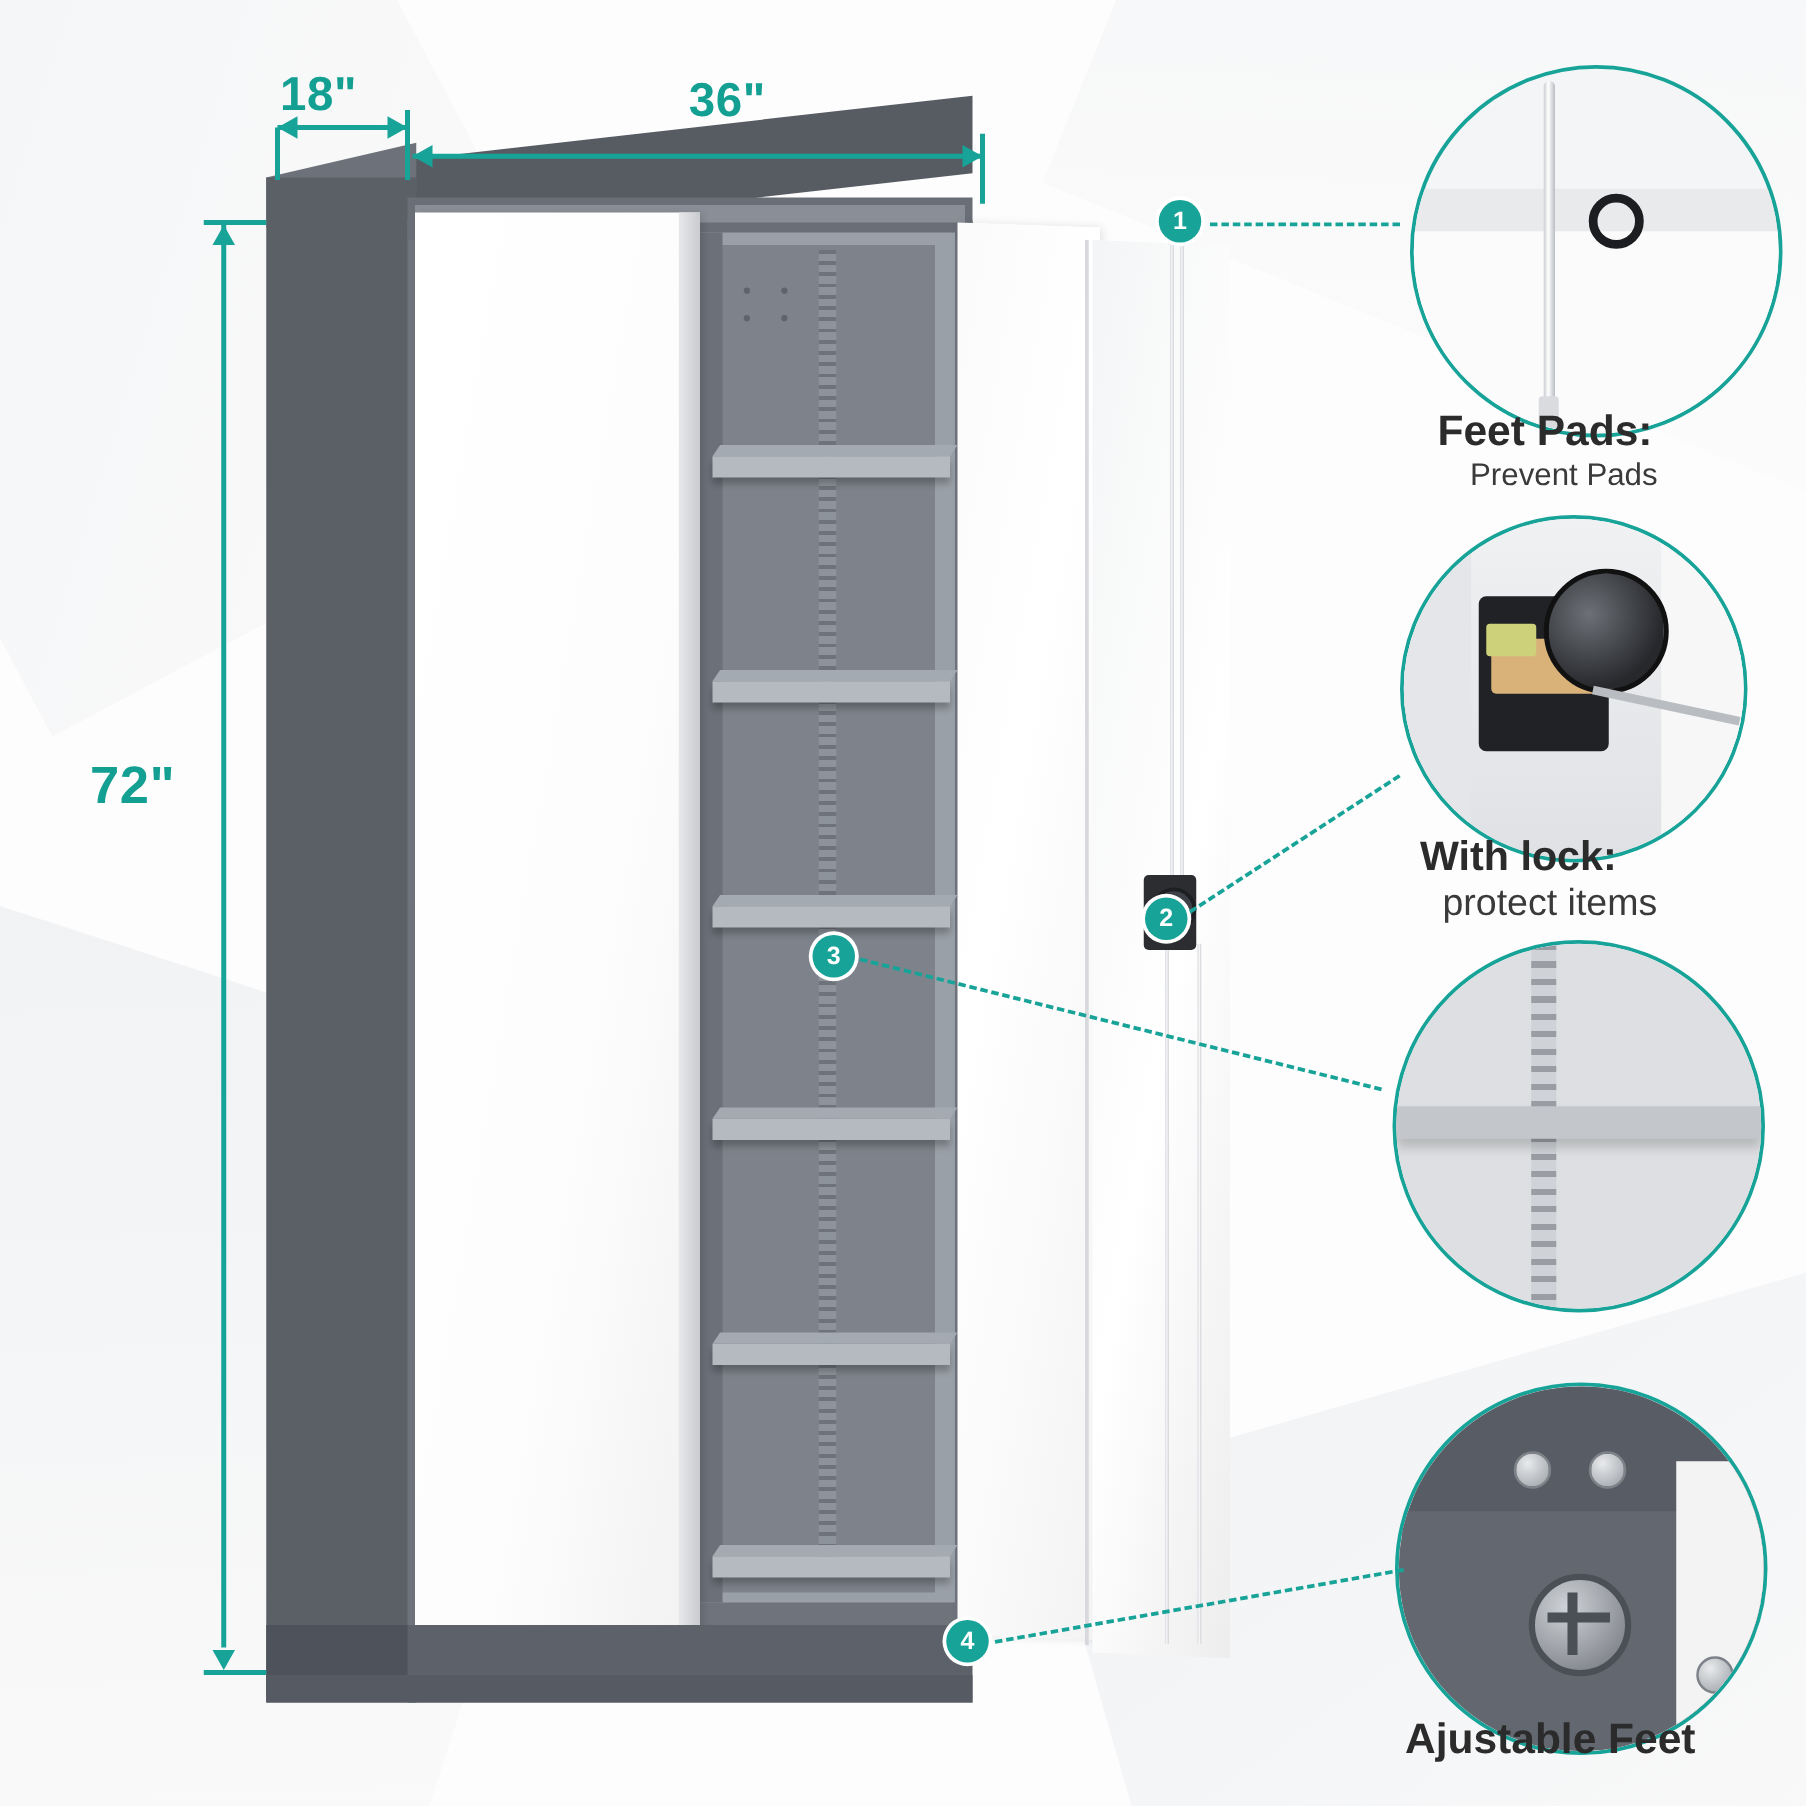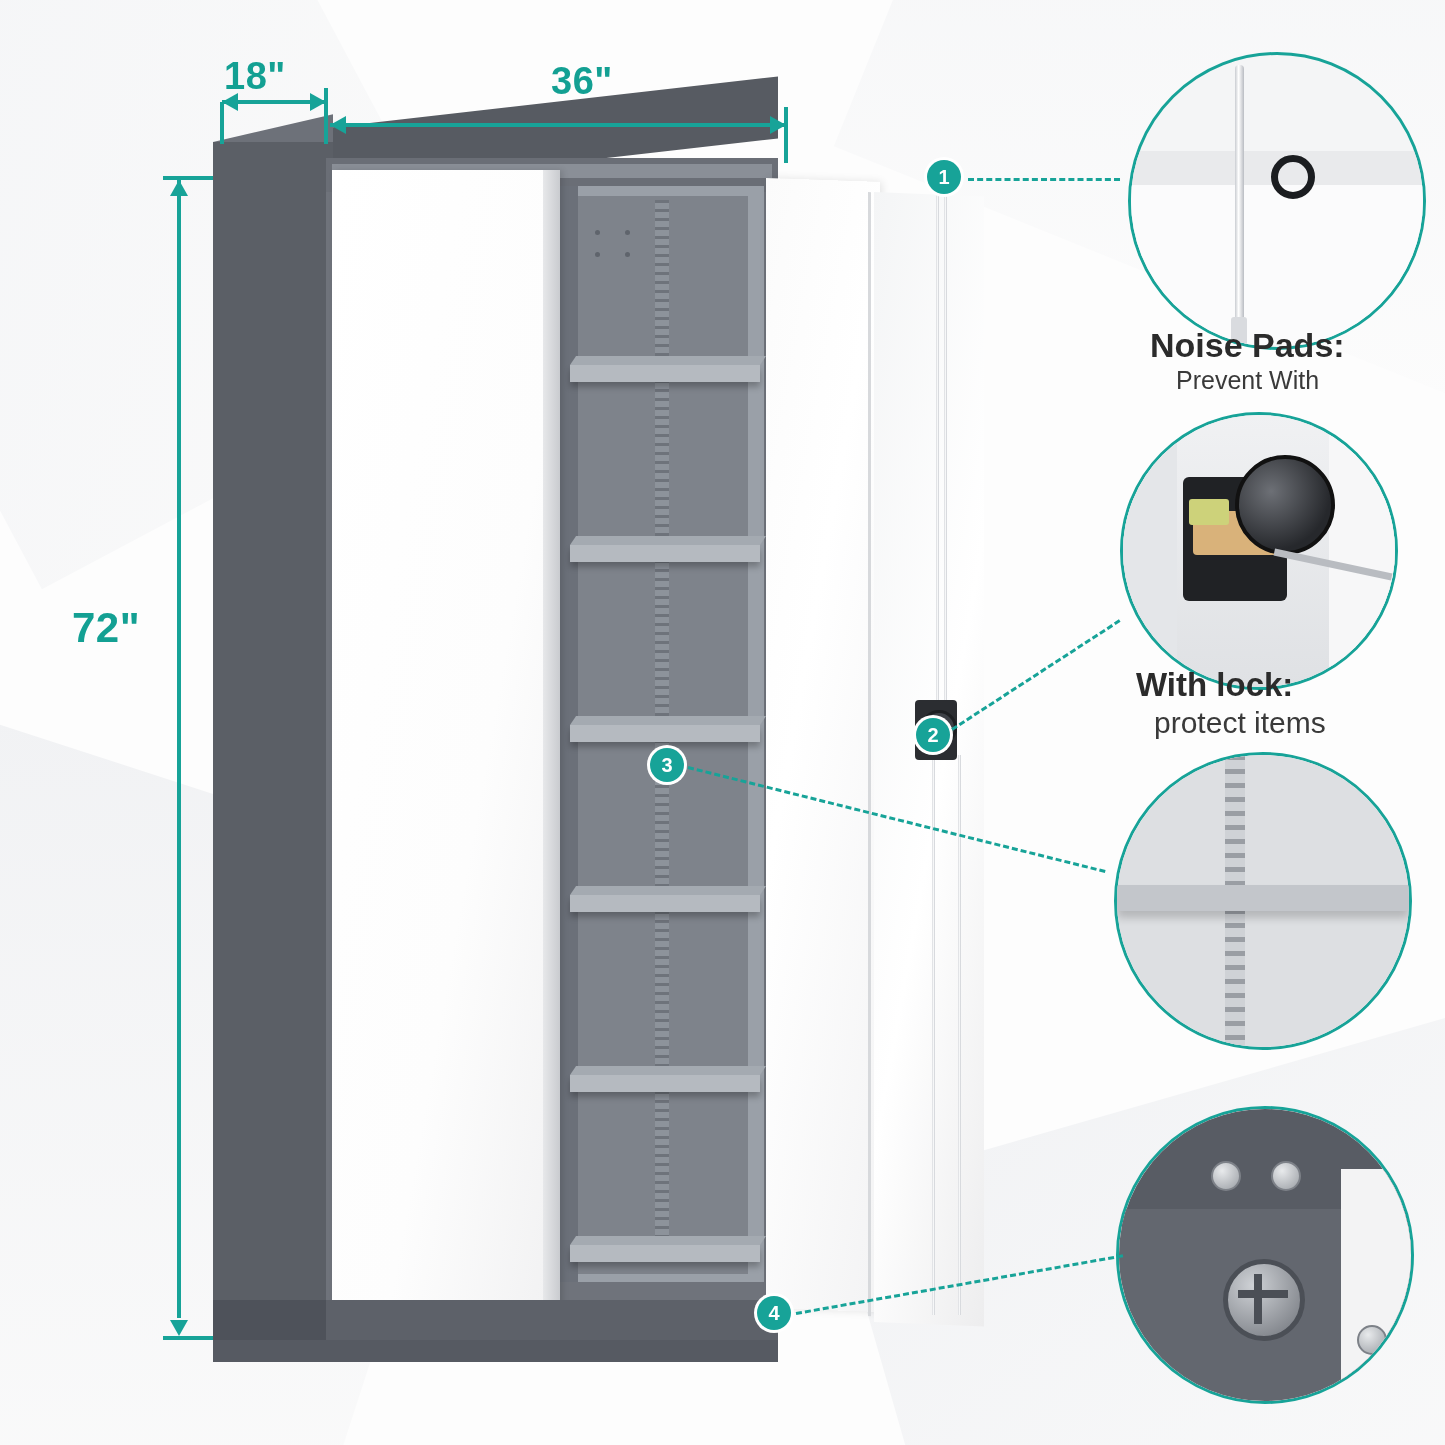--- a/index.html
+++ b/index.html
@@ -380,22 +380,22 @@
     <div class="bubble-inner">
       <div class="b1-wall2"></div>
       <div class="b1-wall"></div>
       <div class="b1-rod"></div>
       <div class="b1-ring"></div>
       <div class="b1-tip"></div>
     </div>
   </div>
   <div class="num-badge" style="left:927px; top:160px;">1</div>
   <div class="dashed" style="left:968px; top:178px; width:152px;"></div>
-  <div class="cap-title" style="left:1150px; top:326px; font-size:34px;">Noise Pads:</div>
-  <div class="cap-sub" style="left:1176px; top:366px; font-size:25px;">Prevent With</div>
+  <div class="cap-title" style="left:1150px; top:326px; font-size:34px;">Feet Pads:</div>
+  <div class="cap-sub" style="left:1176px; top:366px; font-size:25px;">Prevent Pads</div>
 
   <div class="bubble" style="left:1120px; top:412px; width:272px; height:272px;">
     <div class="bubble-inner">
       <div class="b2-bg"></div>
       <div class="b2-panelL"></div>
       <div class="b2-panelR"></div>
       <div class="b2-lockblk"></div>
       <div class="b2-brass"></div>
       <div class="b2-green"></div>
       <div class="b2-disc"></div>
@@ -424,14 +424,15 @@
       <div class="b4-dark2"></div>
       <div class="b4-white"></div>
       <div class="b4-screw" style="left:92px; top:52px;"></div>
       <div class="b4-screw" style="left:152px; top:52px;"></div>
       <div class="b4-bolt"></div>
       <div class="b4-screw" style="left:238px; top:216px;"></div>
     </div>
   </div>
   <div class="num-badge" style="left:757px; top:1296px;">4</div>
   <div class="dashed" style="left:796px; top:1312px; width:332px; transform:rotate(-10deg);"></div>
+  <div class="cap-title" style="left:1124px; top:1372px; font-size:34px;">Ajustable Feet</div>
 
 </div>
 
 </body></html>

